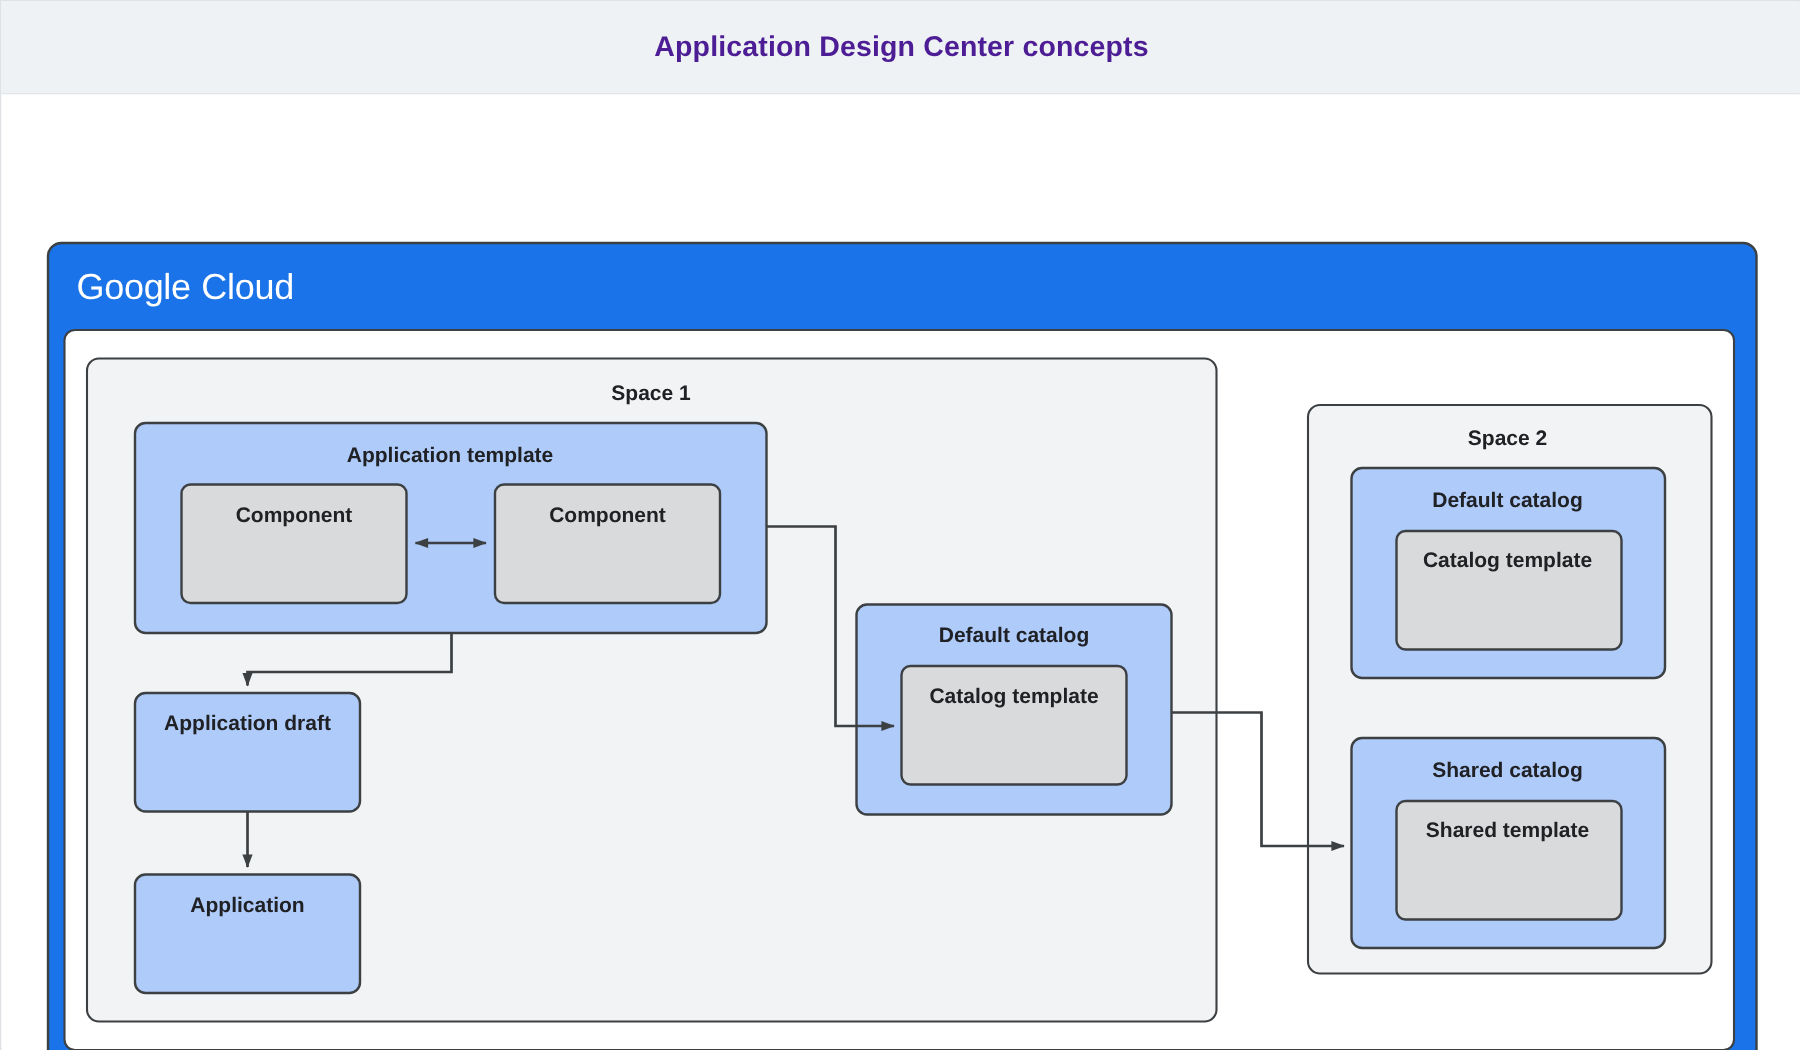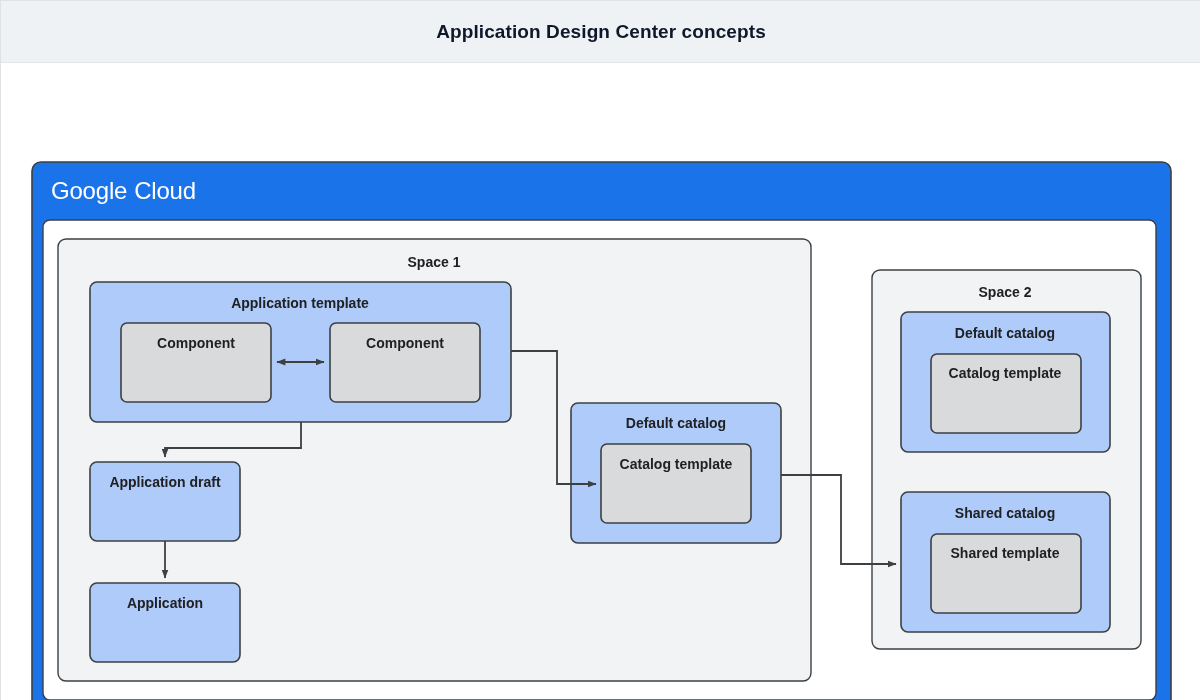--- a/index.html
+++ b/index.html
@@ -33,21 +33,21 @@
     border-bottom: 1px solid #e3e6e8;
     box-sizing: border-box;
     display: flex;
     align-items: center;
     justify-content: center;
   }
   #title-text {
     font-size: 19px;
     font-weight: bold;
     letter-spacing: 0.1px;
-    color: #0f172a;
+    color: #4c1d95;
   }
 
   
   #canvas-wrap {
     position: absolute;
     left: 0; top: 62px;
     width: 1200px;
     height: 644px;
     background: #ffffff;
   }

